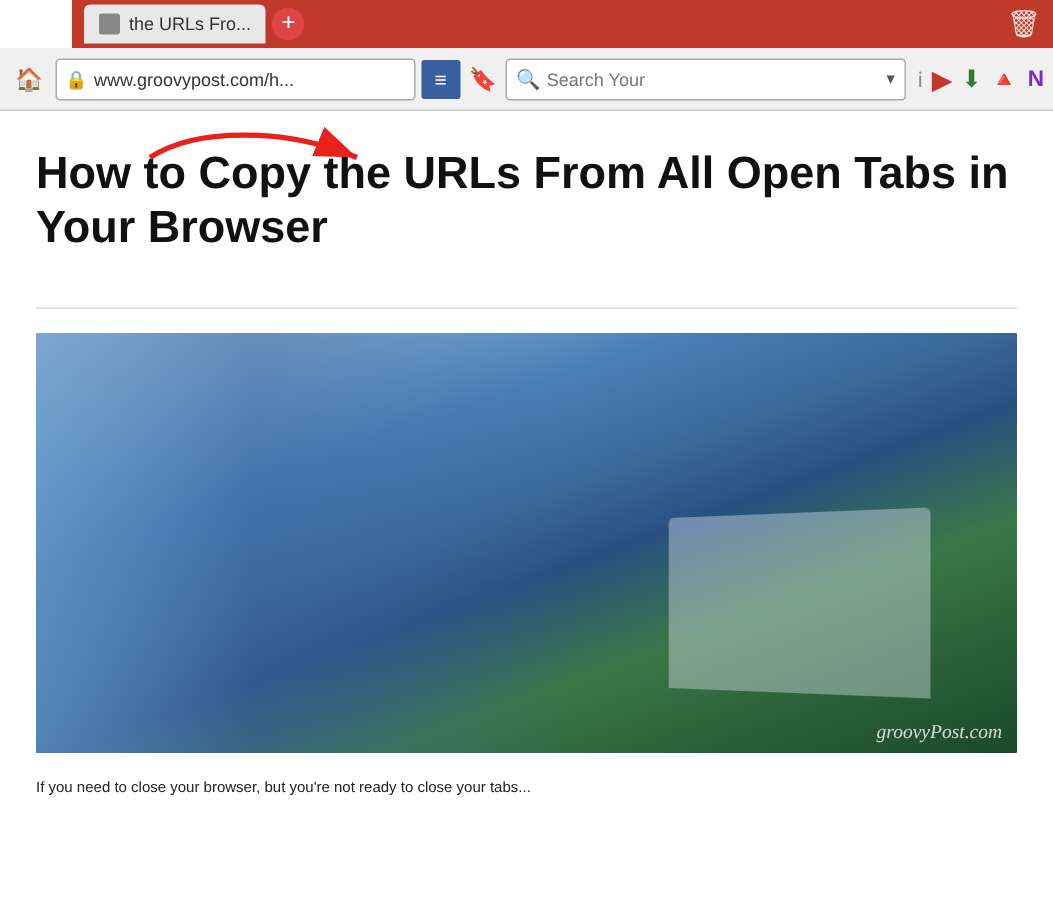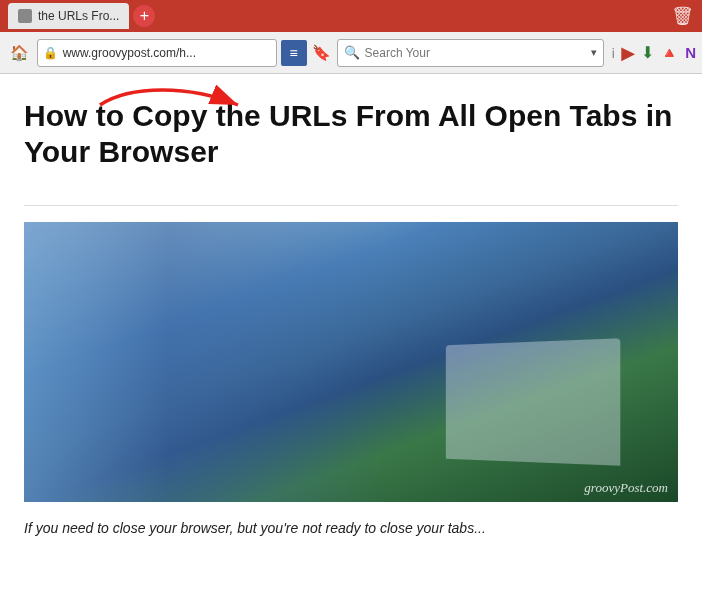--- a/index.html
+++ b/index.html
@@ -6,20 +6,21 @@
     body { width: 702px; height: 610px; overflow: hidden; font-family: Arial, sans-serif; background: #fff; }
 
     
     .title-bar {
       background: #c0392b;
       height: 32px;
       display: flex;
       align-items: center;
       padding: 0 8px;
       justify-content: space-between;
+      margin-left: 48px;
     }
     .tab-area {
       display: flex;
       align-items: center;
       gap: 4px;
     }
     .tab {
       background: #e8e8e8;
       color: #333;
       font-size: 12px;
@@ -206,25 +207,24 @@
       position: absolute;
       bottom: 6px;
       right: 10px;
       font-size: 13px;
       color: rgba(255,255,255,0.8);
       font-style: italic;
       font-family: Georgia, serif;
       margin-top: 20px;
     }
     .article-text {
-      font-size: 14px;
+      font-size: 10px;
       color: #222;
       line-height: 1.5;
       margin-top: 10px;
-      font-style: italic;
     }
 
     
     .divider {
       height: 1px;
       background: #ddd;
       margin: 0 0 16px 0;
     }
   </style>
 </head>

